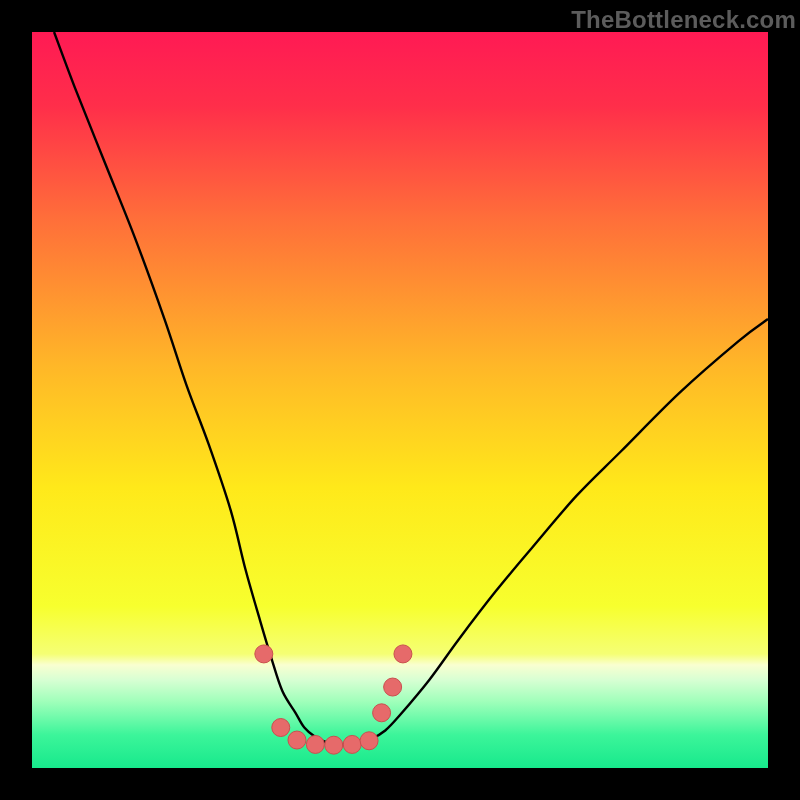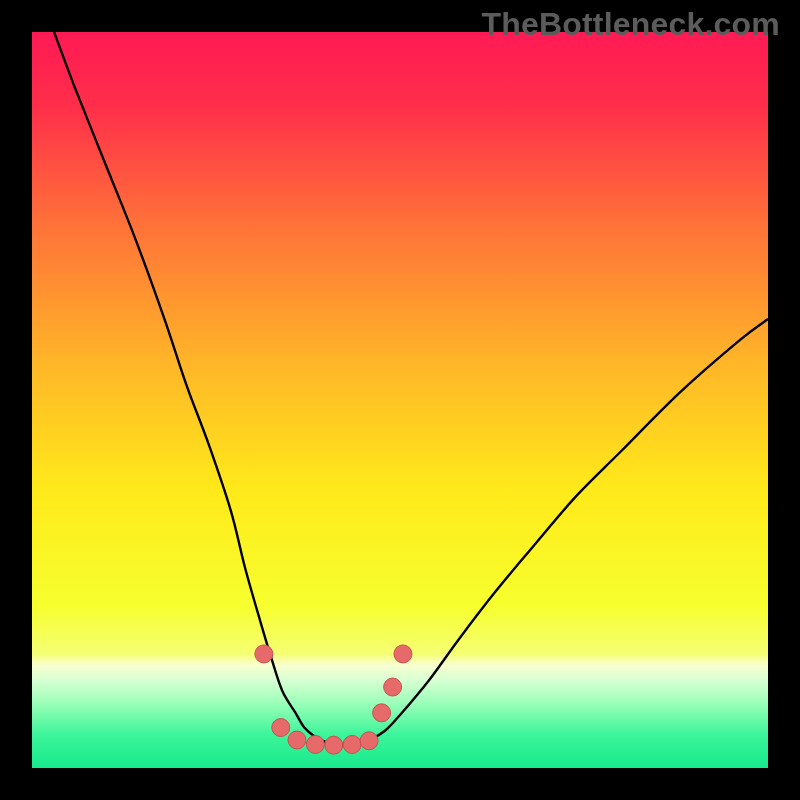--- a/index.html
+++ b/index.html
@@ -37,23 +37,23 @@
   .curve-svg {
     position: absolute;
     left: 0;
     top: 0;
     width: 100%;
     height: 100%;
   }
   .watermark {
     position: absolute;
     top: 6px;
-    right: 20px;
+    right: 4px;
     color: #5c5c5c;
-    font-size: 32px;
+    font-size: 24px;
     font-weight: 600;
     letter-spacing: 0.2px;
     user-select: none;
   }
 </style>
 </head>
 <body>
 
 <div class="chart-frame">
 

